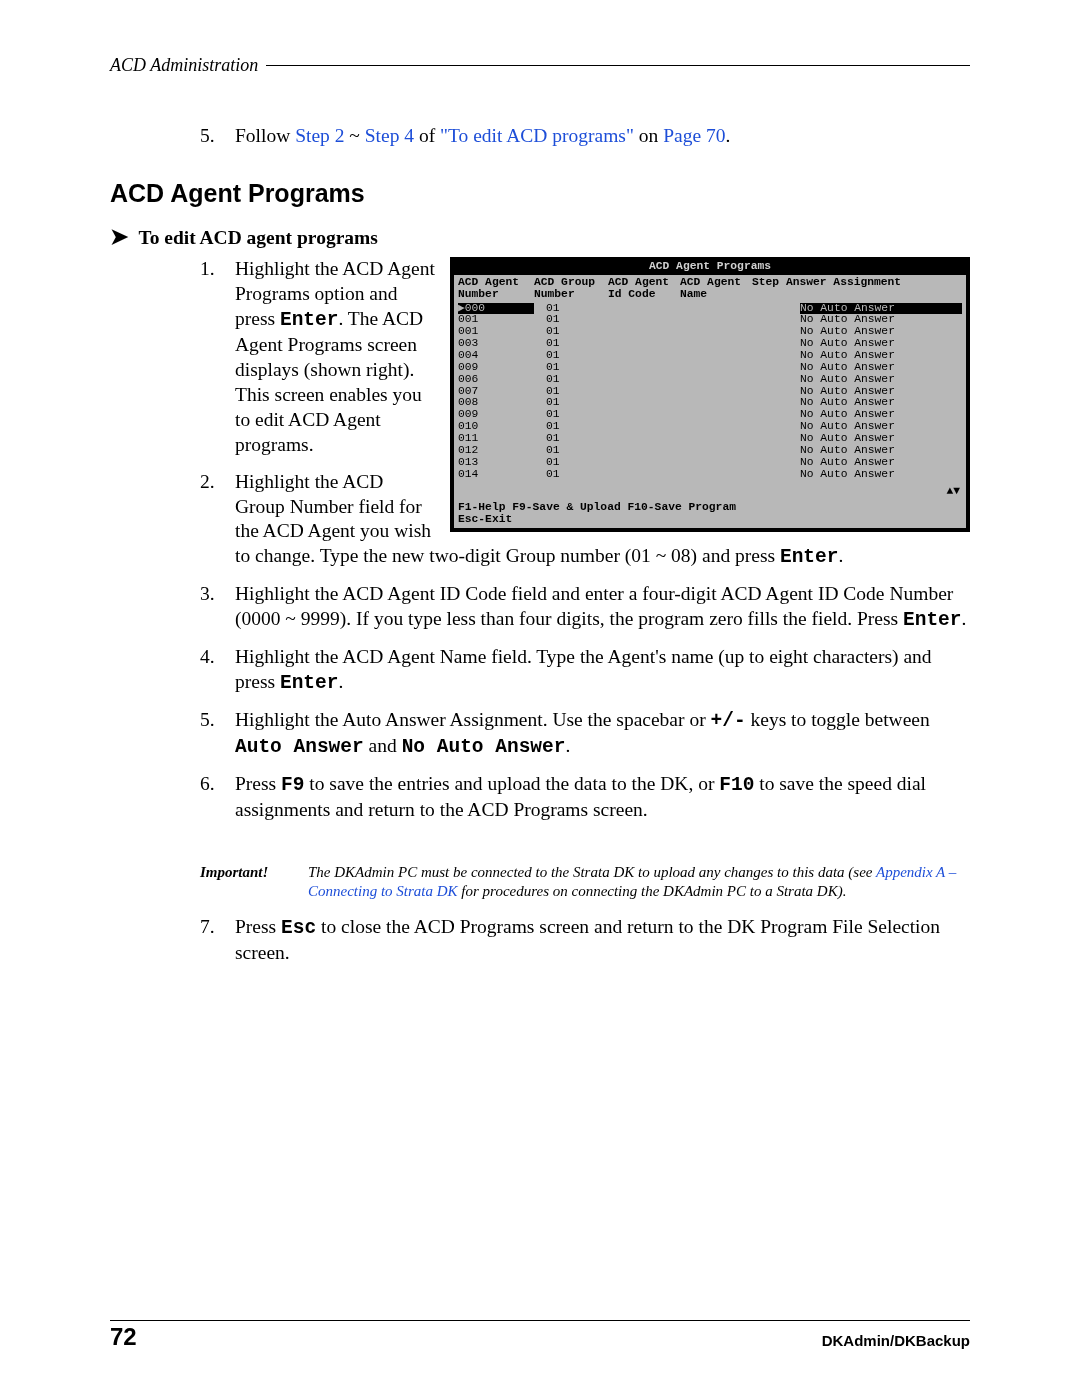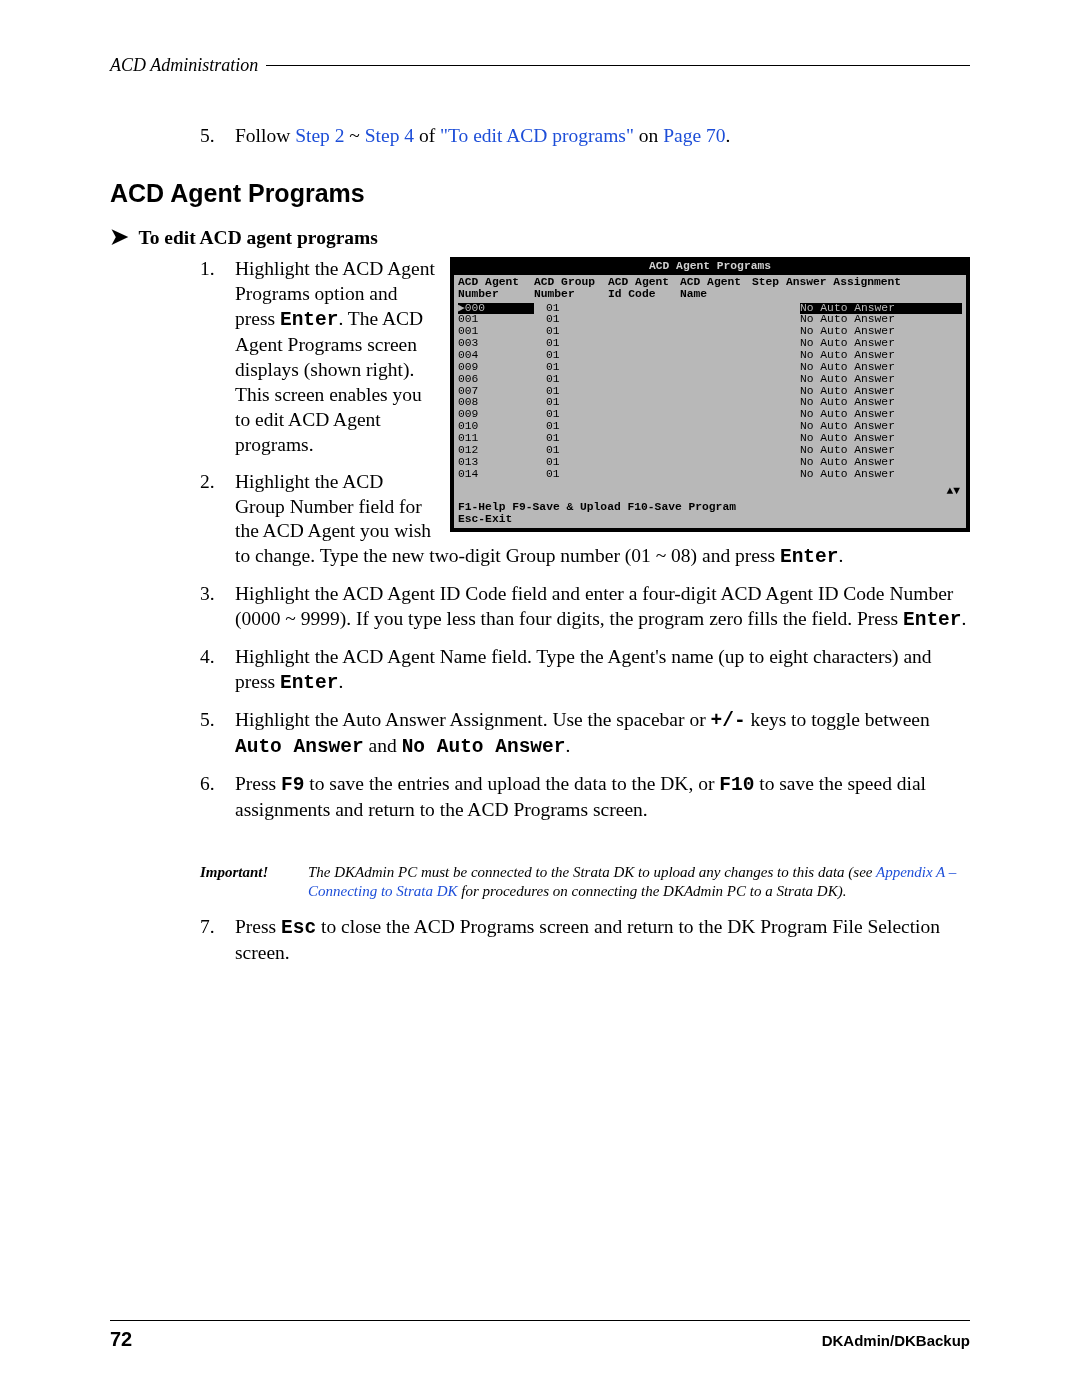--- a/index.html
+++ b/index.html
@@ -156,21 +156,21 @@
     right: 110px;
     bottom: 76px;
     border-top: 1.5px solid #000;
   }
   .page-num {
     position:absolute;
     left:110px;
     bottom:46px;
     font-weight:bold;
     font-family: Arial, Helvetica, sans-serif;
-    font-size: 20px;
+    font-size: 24px;
     text-align: right;
   }
   .footer-right {
     position:absolute;
     right:110px;
     bottom:48px;
     font-family: Arial, Helvetica, sans-serif;
     font-size: 15px;
     font-weight:bold;
     text-align:center;

